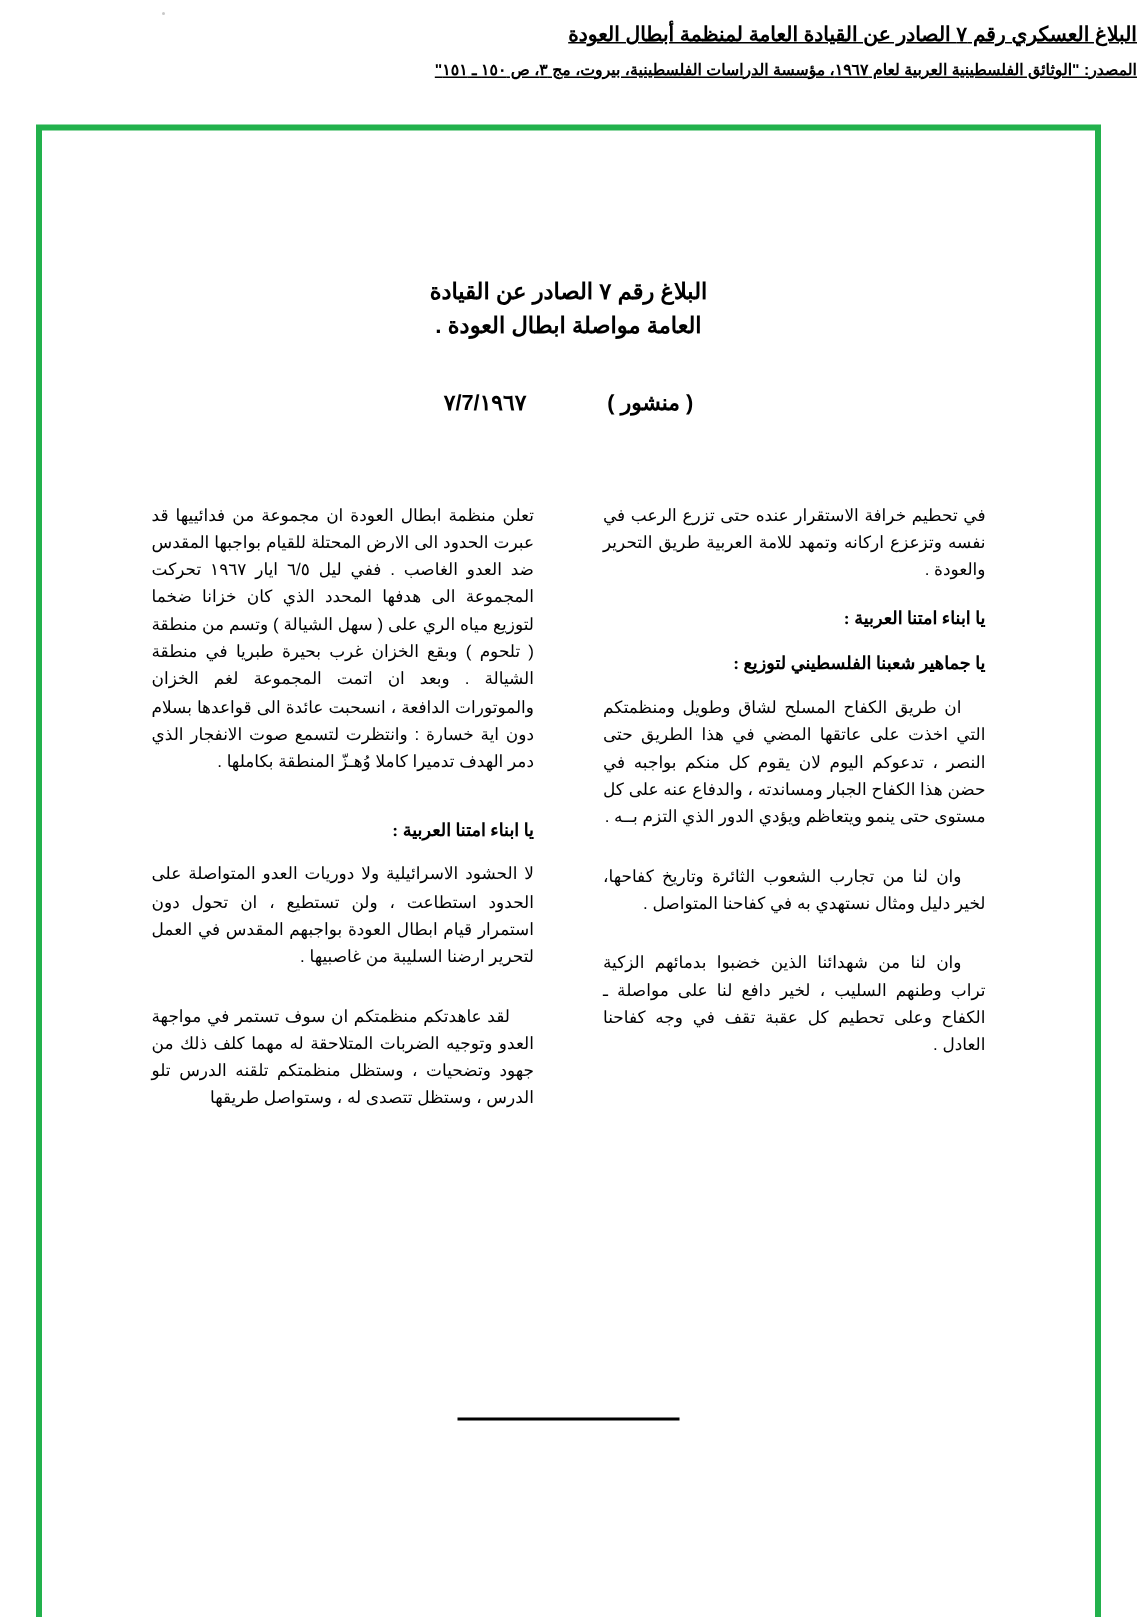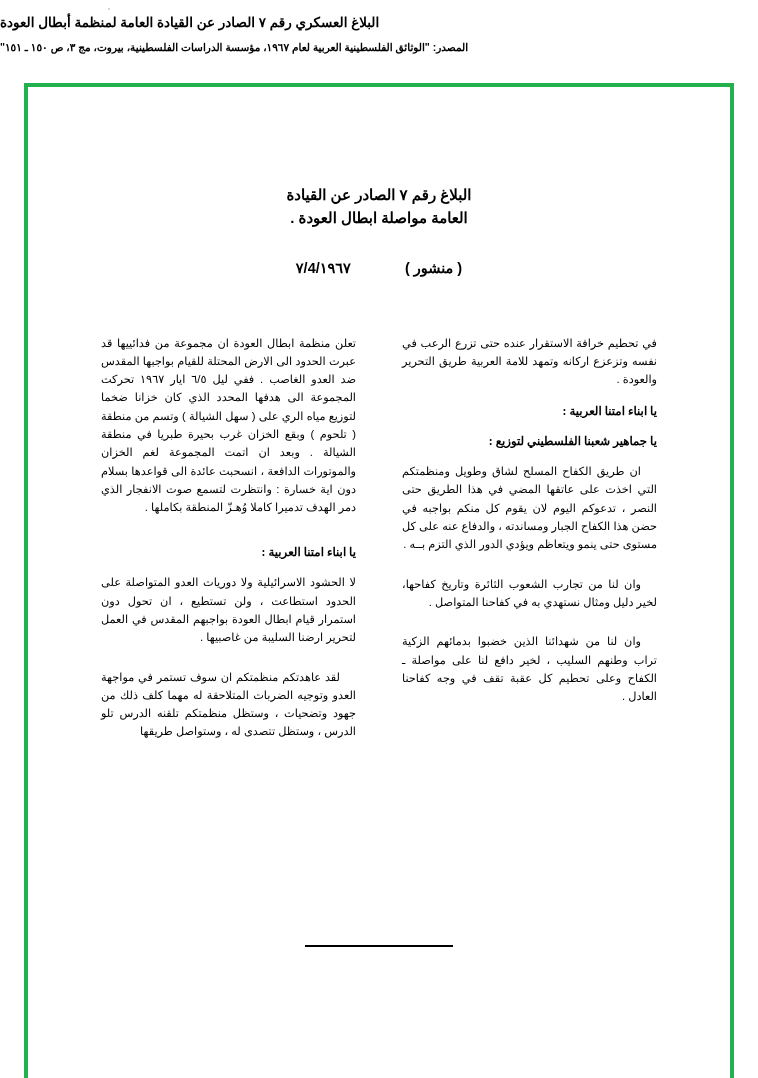--- a/index.html
+++ b/index.html
@@ -13,21 +13,22 @@
     font-family: "Liberation Serif", serif;
     color: #000000;
     position: relative;
     overflow: hidden;
   }
 
   
   .page-header {
     width: 758px;
     padding-top: 14px;
-    text-align: left;
+    text-align: right;
+    text-decoration: underline;
   }
   .header-title {
     font-family: "Liberation Sans", sans-serif;
     font-weight: bold;
     font-size: 13.5px;
     letter-spacing: 0;
     line-height: 1.3;
     color: #000;
   }
   .header-source {
@@ -160,21 +161,21 @@
 <div class="speck" style="left:170px; top:968px;"></div>
 
 <div class="doc-frame">
   <div class="doc-inner">
 
     <div class="doc-title-block">
       <div class="doc-title-line">البلاغ رقم ٧ الصادر عن القيادة</div>
       <div class="doc-title-line">العامة مواصلة ابطال العودة .</div>
       <div class="doc-date-row">
         <span>( منشور )</span>
-        <span>١٩٦٧/4/٧</span>
+        <span>١٩٦٧/7/٧</span>
       </div>
     </div>
 
     <div class="columns">
 
       <div class="col">
         <p class="para">في تحطيم خرافة الاستقرار عنده حتى تزرع الرعب في نفسه وتزعزع اركانه وتمهد للامة العربية طريق التحرير والعودة .</p>
         <p class="head pad-top">يا ابناء امتنا العربية :</p>
         <p class="head">يا جماهير شعبنا الفلسطيني لتوزيع :</p>
         <p class="para indent">ان طريق الكفاح المسلح لشاق وطويل ومنظمتكم التي اخذت على عاتقها المضي في هذا الطريق حتى النصر ، تدعوكم اليوم لان يقوم كل منكم بواجبه في حضن هذا الكفاح الجبار ومساندته ، والدفاع عنه على كل مستوى حتى ينمو ويتعاظم ويؤدي الدور الذي التزم بــه .</p>

